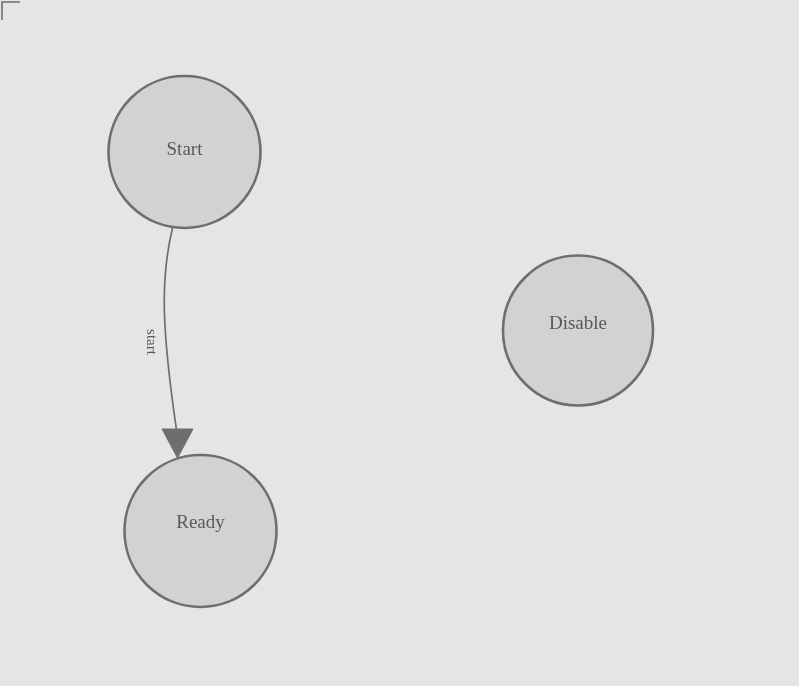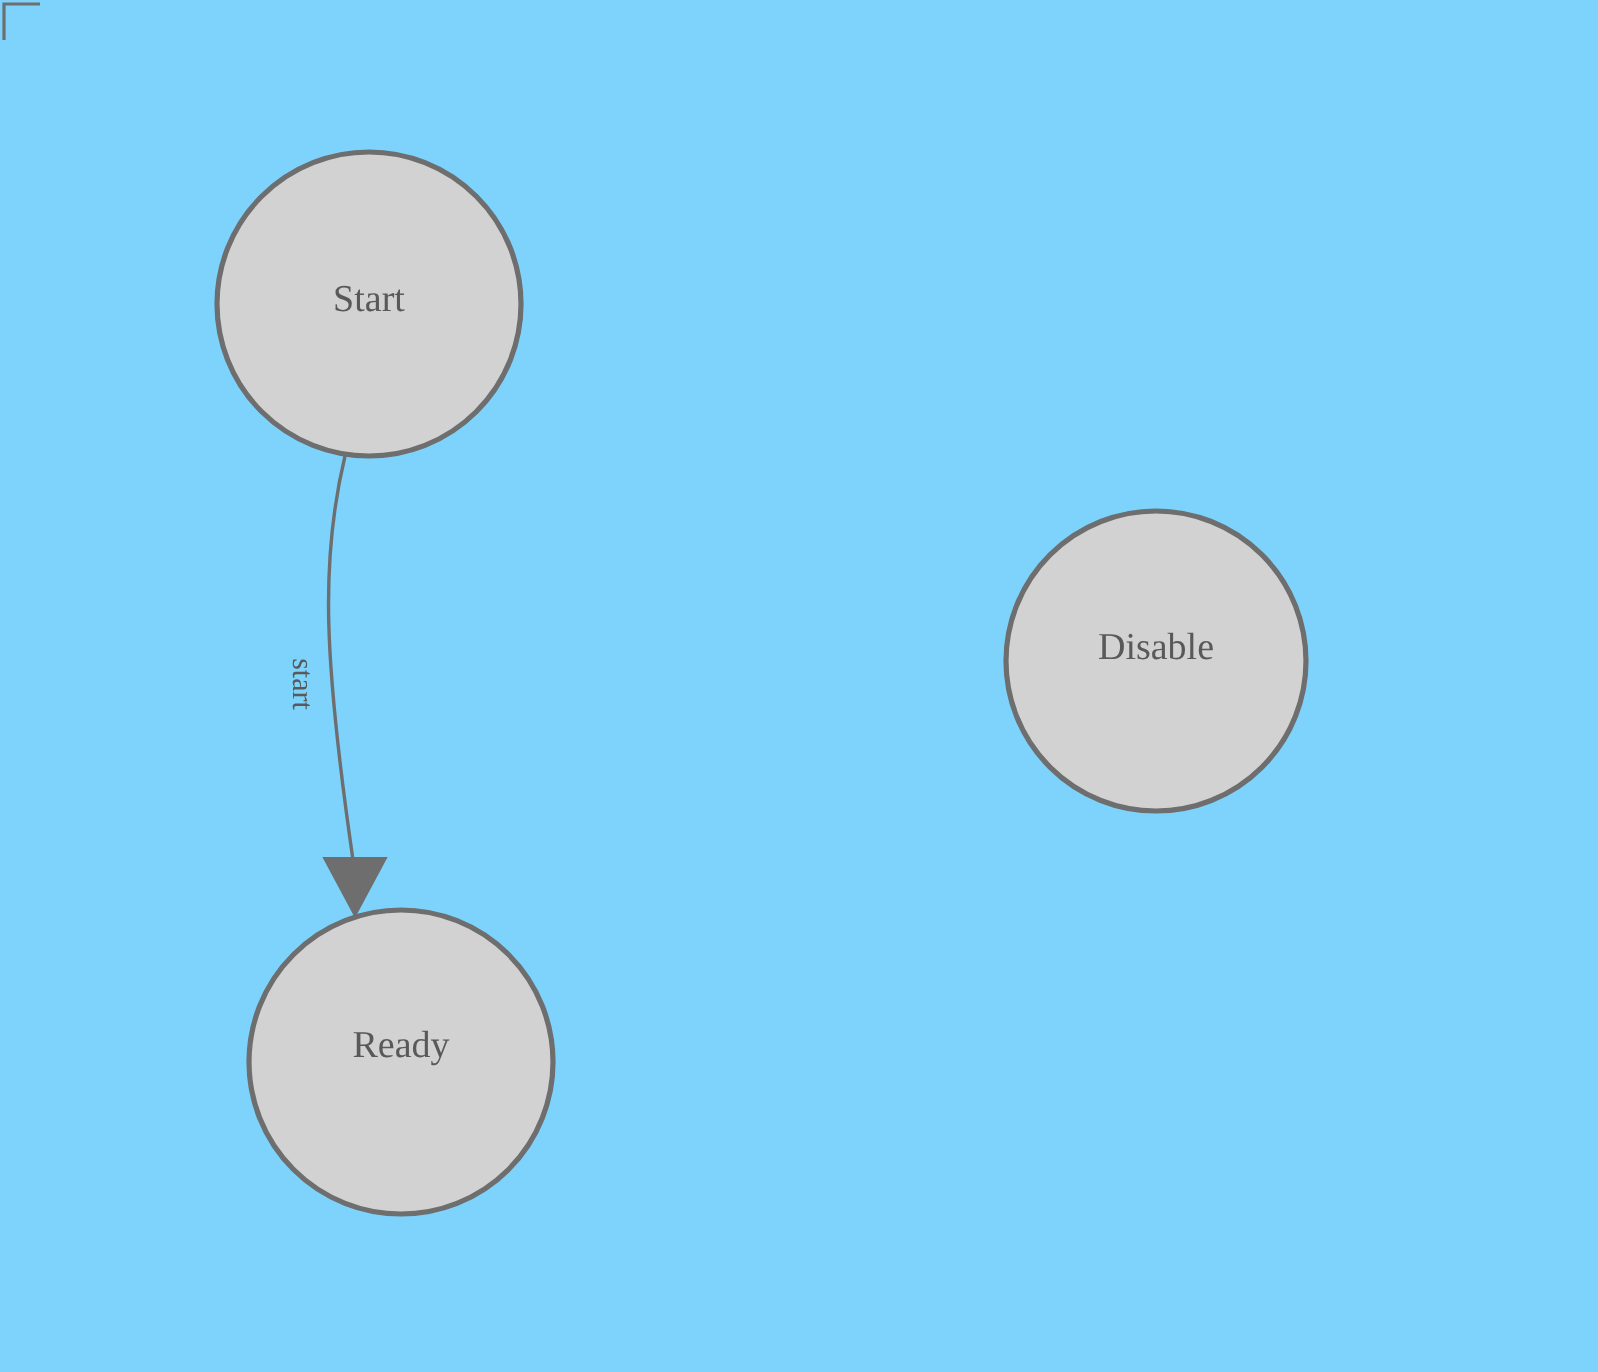--- a/index.html
+++ b/index.html
@@ -7,21 +7,21 @@
     padding: 0;
     background: #ffffff;
   }
   body {
     font-family: "Liberation Serif", serif;
   }
   .canvas {
     position: relative;
     width: 799px;
     height: 686px;
-    background: #7dd3fc;
+    background: #e5e5e5;
     overflow: hidden;
   }
   .graph-svg {
     position: absolute;
     left: 0;
     top: 0;
     width: 799px;
     height: 686px;
   }
   .node-label {

